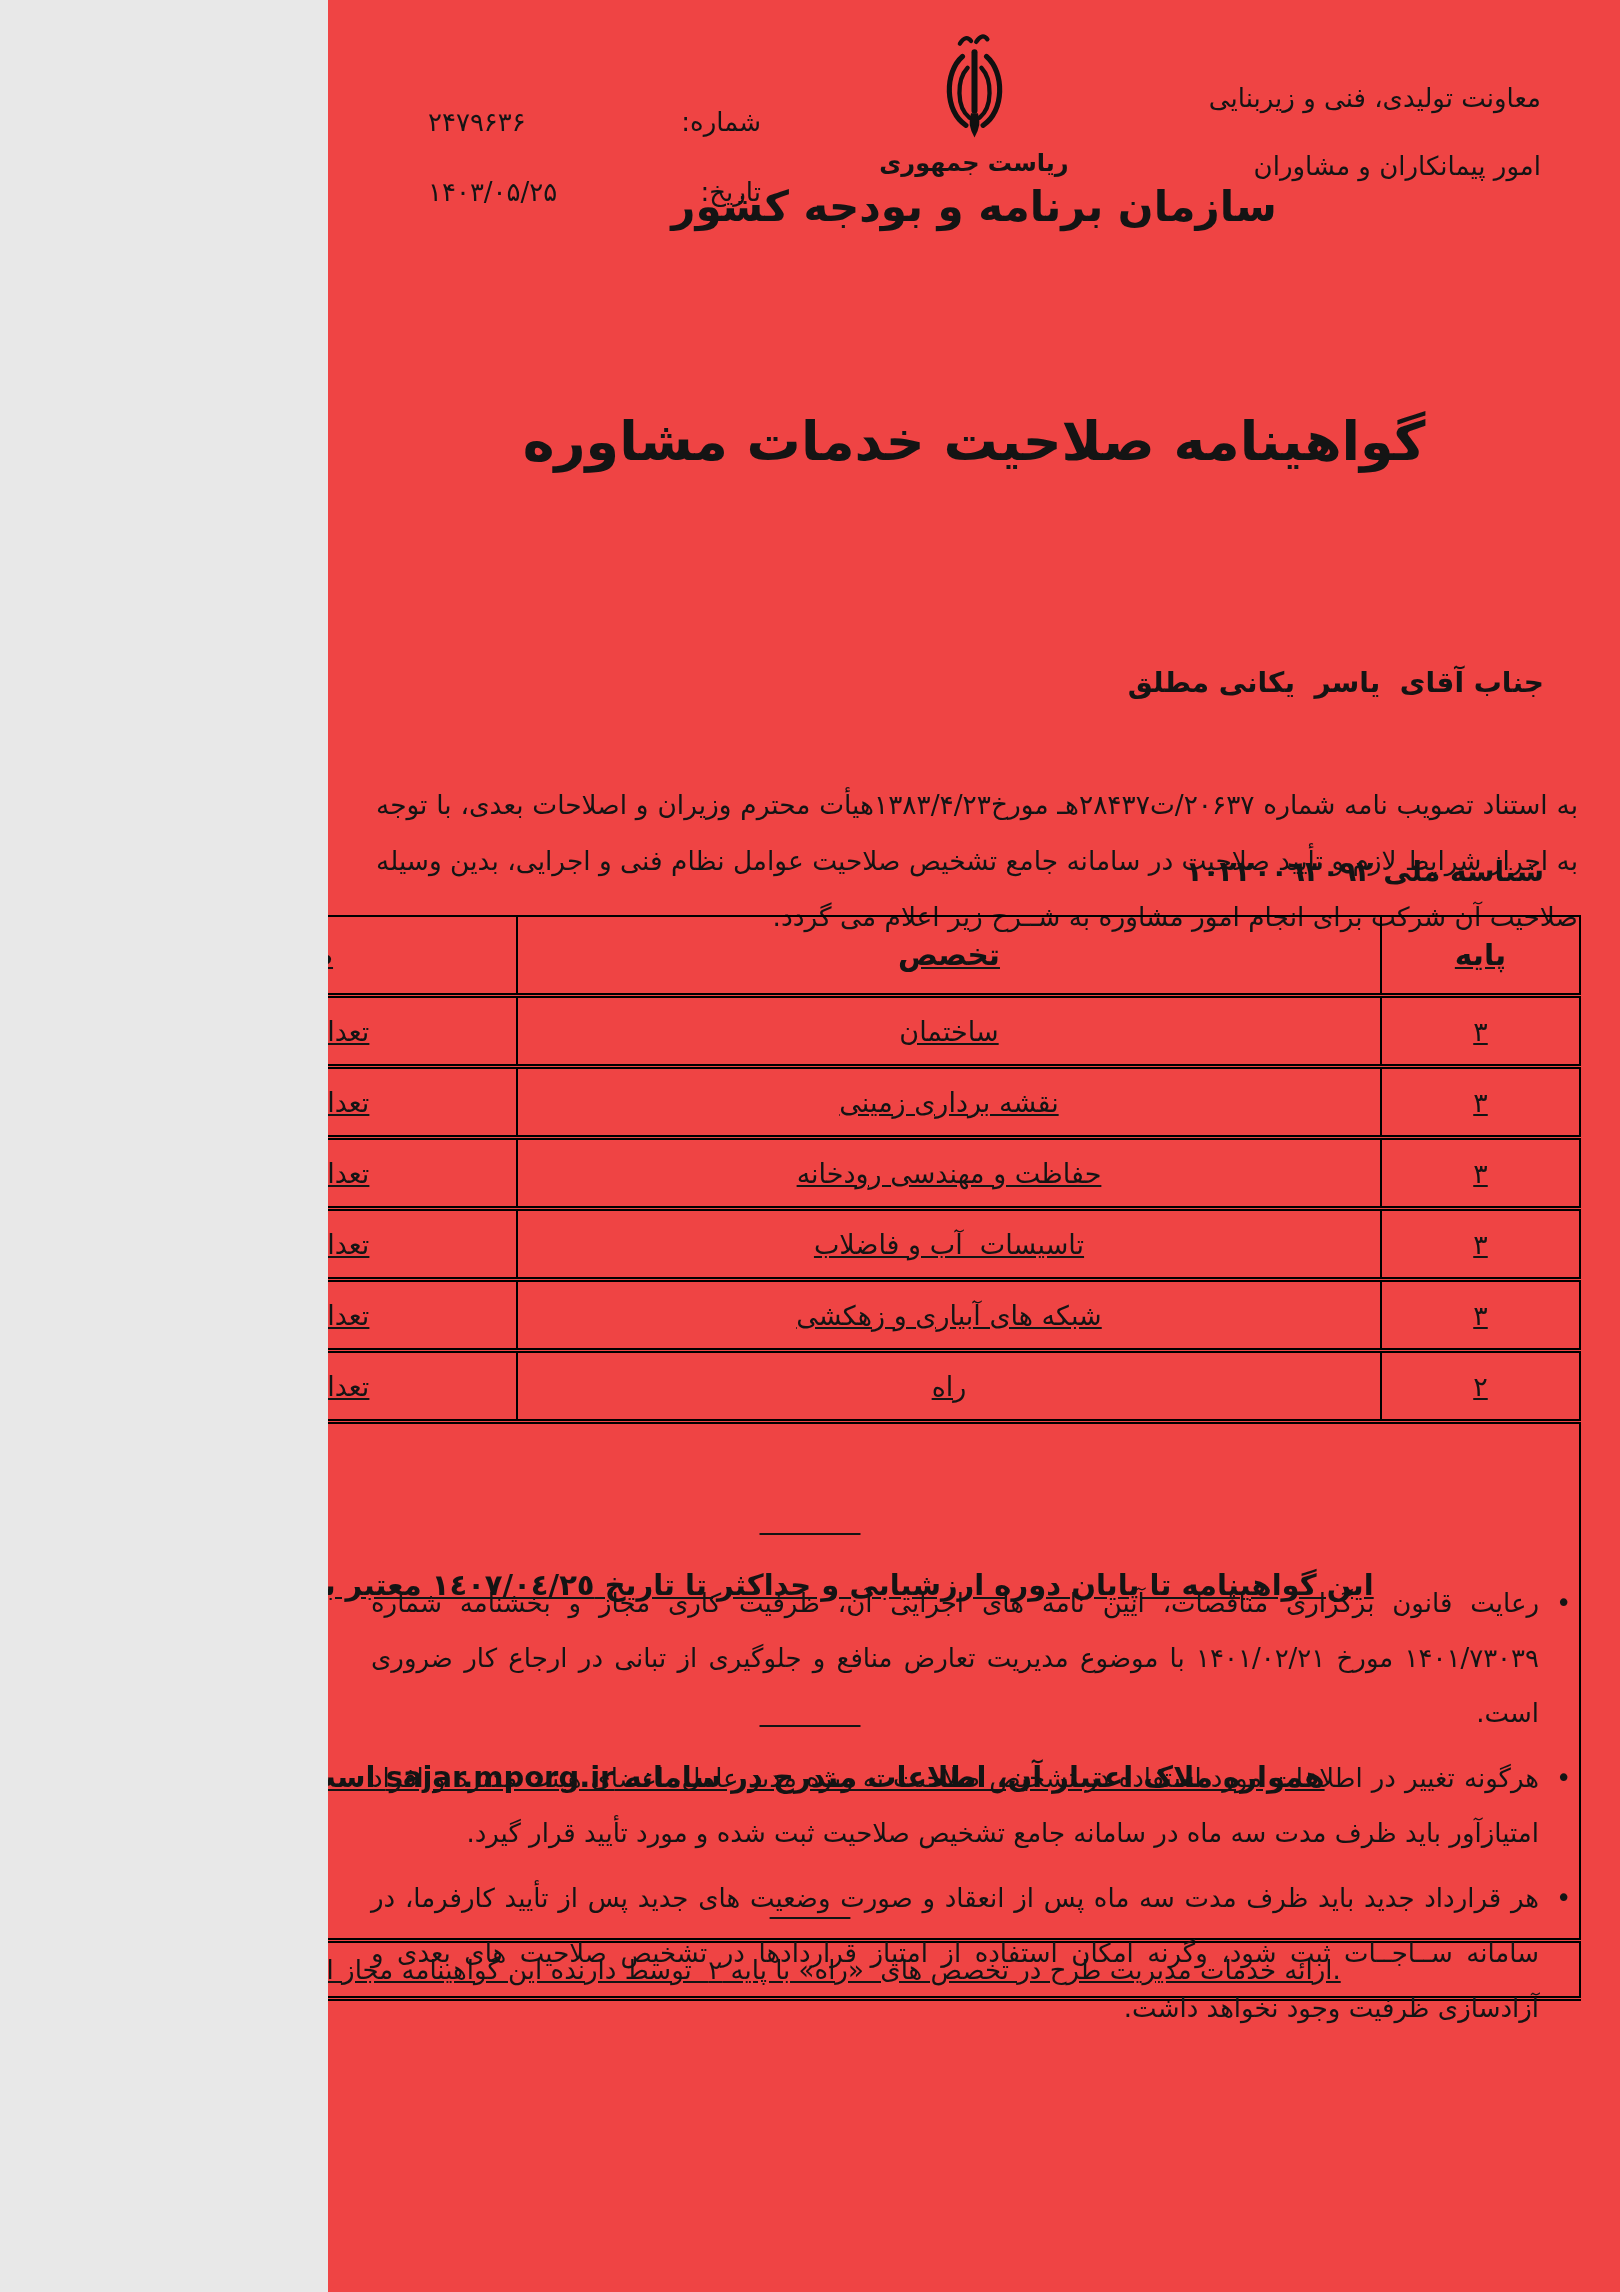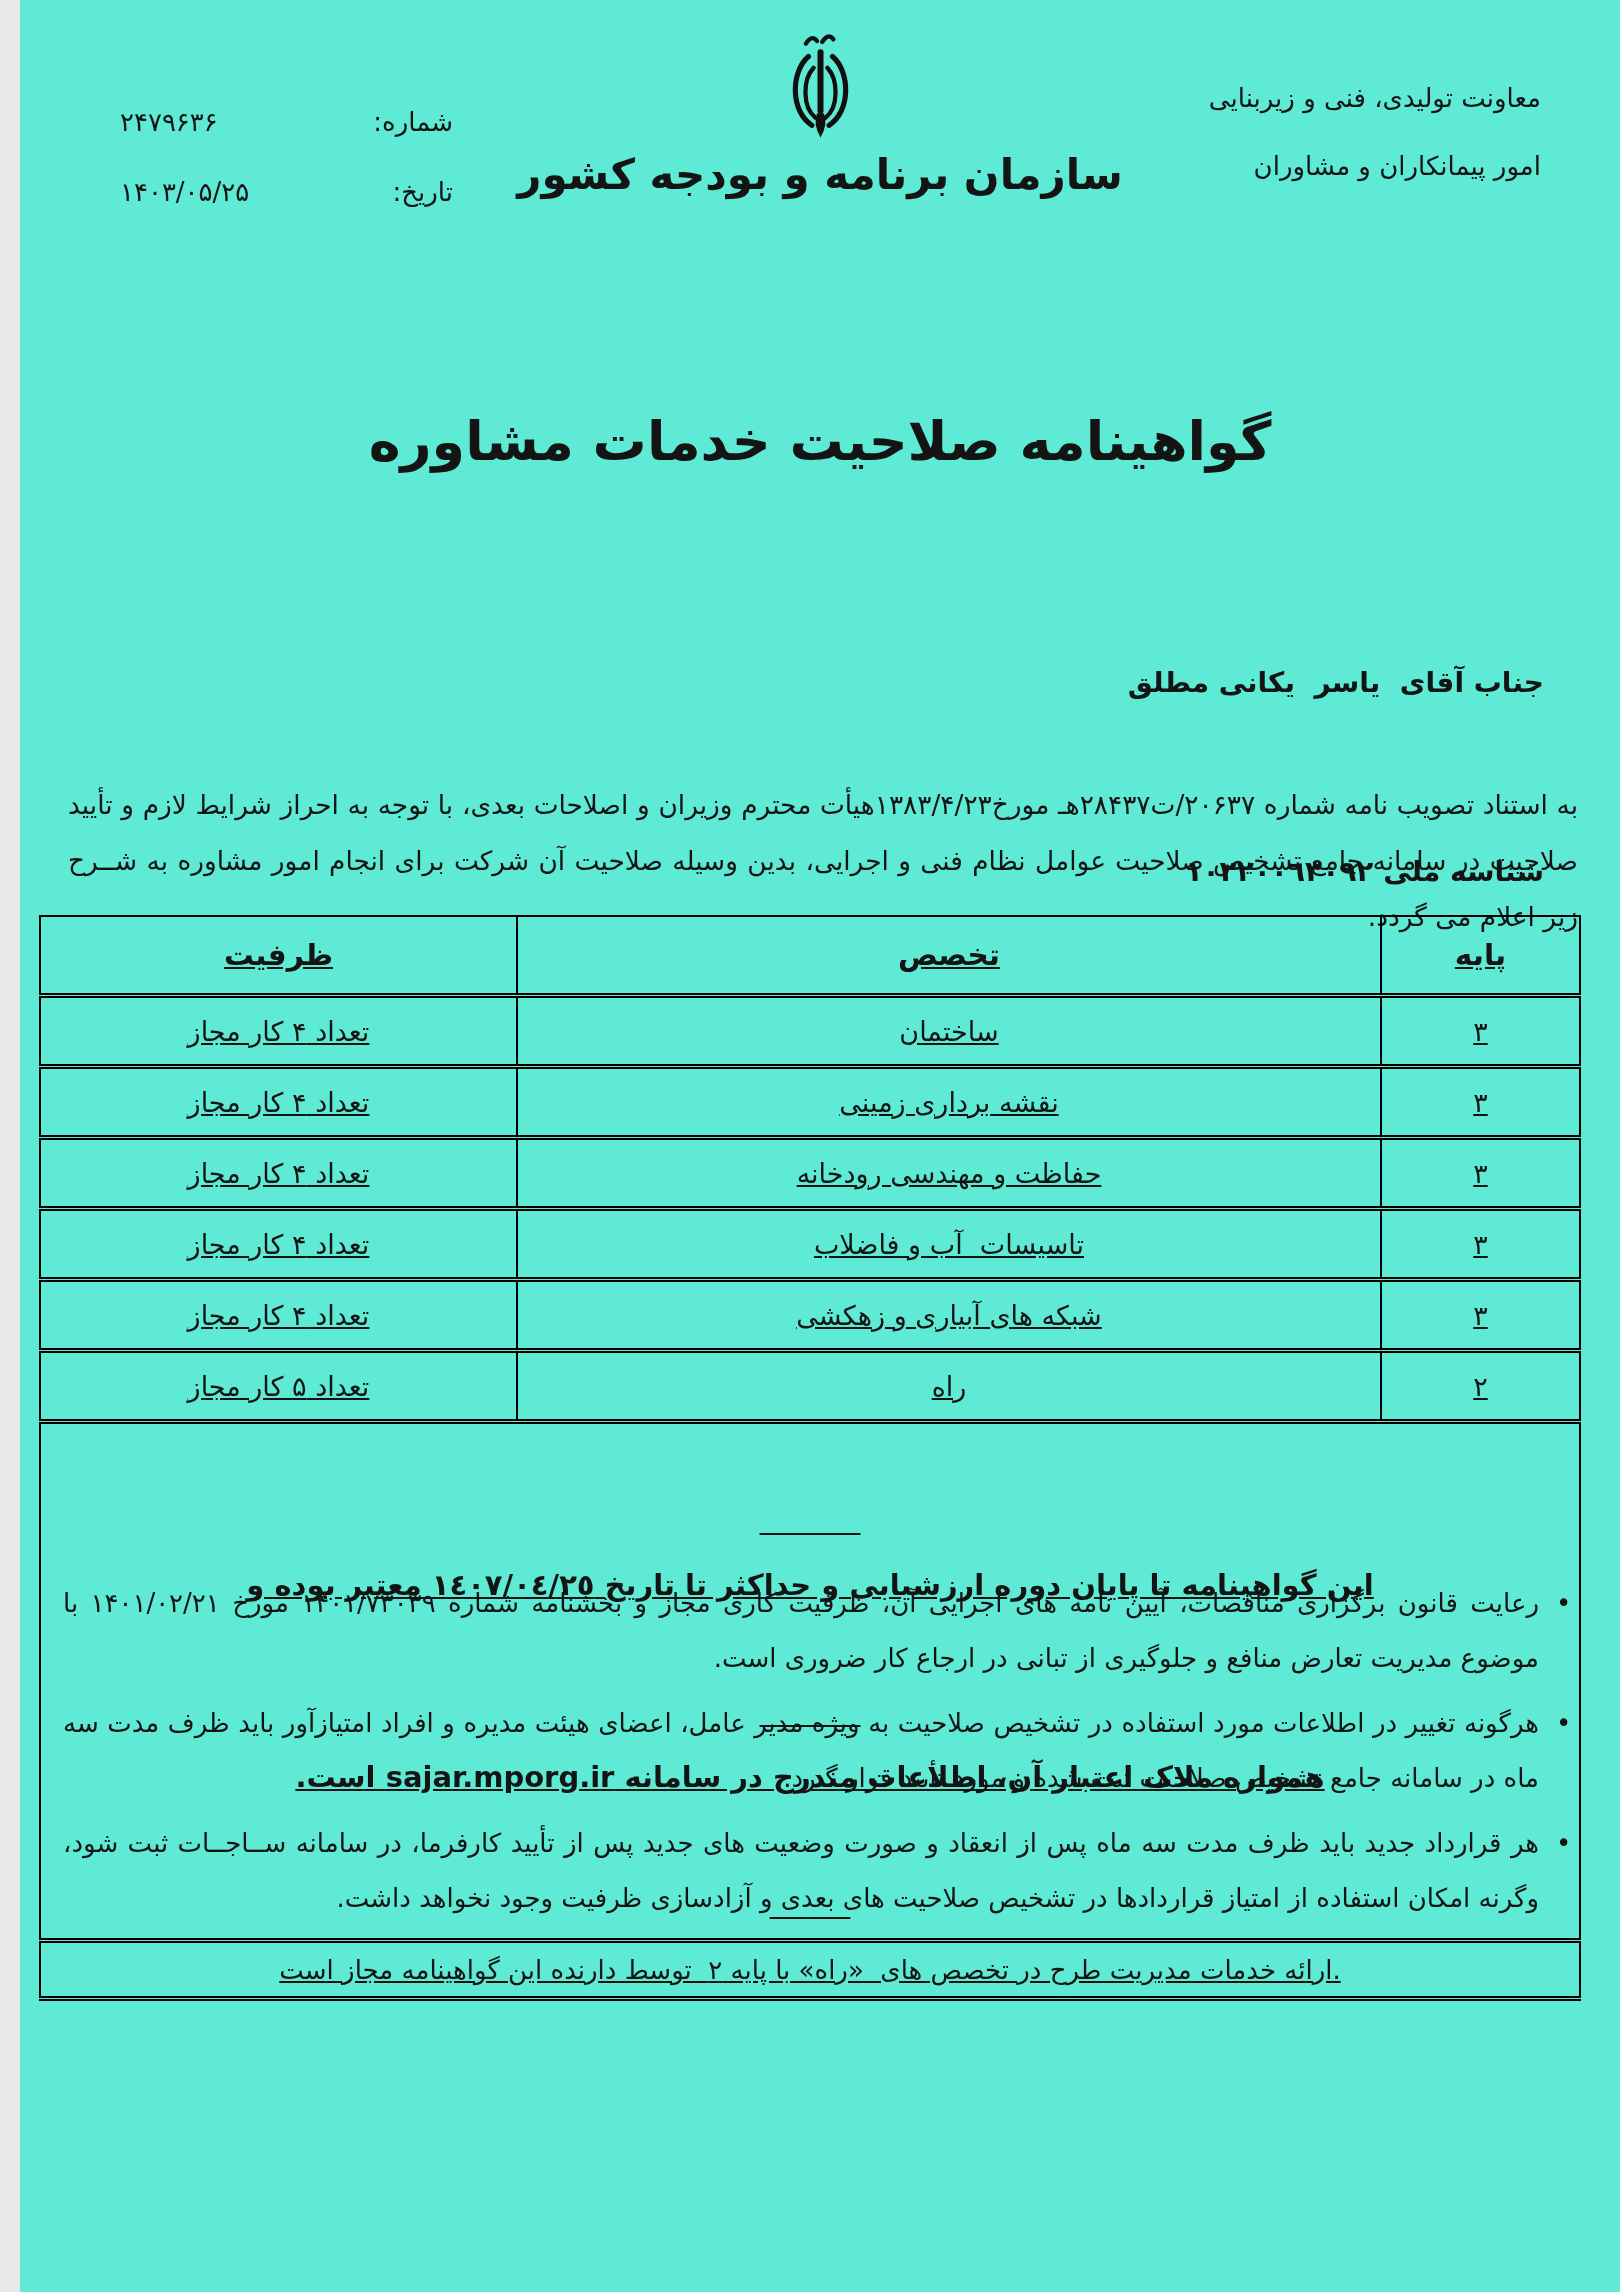--- a/index.html
+++ b/index.html
@@ -1,19 +1,19 @@
 <!DOCTYPE html>
 <html lang="fa" dir="rtl" style="font-size:14.3px"><head>
 <meta charset="utf-8">
 <style>
   html,body{margin:0;padding:0;background:#e8e8e8;}
   .page{
     position:relative;
-    width:1600px;height:2293px;
-    background:#5eead4;
+    width:1292px;height:2293px;
+    background:#ef4444;
     overflow:hidden;
     font-family:"DejaVu Sans", sans-serif;
     color:#141414;
     direction:rtl;
   }
   
   .dept{
     position:absolute;top:64px;right:79px;
     text-align:right;font-size:26px;line-height:68px;font-weight:400;
   }
@@ -95,20 +95,21 @@
         <path d="M33 15 q7 -11 13 -3" stroke-width="5"></path>
         <path d="M52 13 q7 -11 13 -3" stroke-width="5"></path>
         <path d="M50 25 v68" stroke-width="7"></path>
         <path d="M50 124 q-9 -15 -4 -28 h8 q5 13 -4 28 z" fill="#101010" stroke="none"></path>
         <path d="M36 30 C 15 48, 15 94, 40 110" stroke-width="6"></path>
         <path d="M64 30 C 85 48, 85 94, 60 110" stroke-width="6"></path>
         <path d="M42 43 C 29 57, 29 89, 44 101" stroke-width="5"></path>
         <path d="M58 43 C 71 57, 71 89, 56 101" stroke-width="5"></path>
       </g>
     </svg>
+    <div class="presidency">ریاست جمهوری</div>
     <div class="org-name">سازمان برنامه و بودجه کشور</div>
   </div>
 
   <div class="meta">
     <div class="meta-row">
       <span>شماره:</span>
       <span>۲۴۷۹۶۳۶</span>
     </div>
     <div class="meta-row">
       <span>تاریخ:</span>

